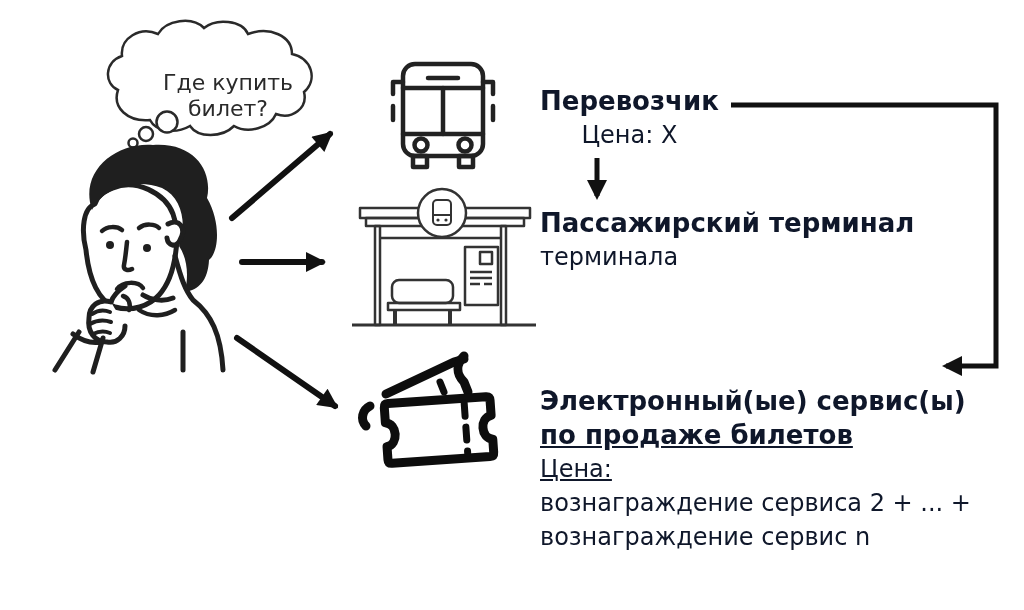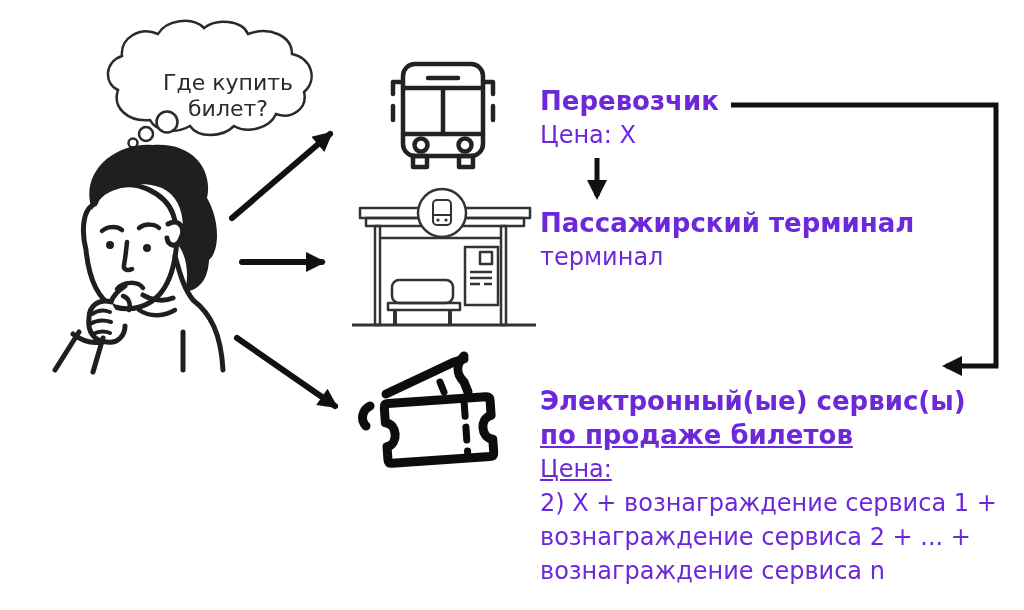--- a/index.html
+++ b/index.html
@@ -1,19 +1,19 @@
 <!DOCTYPE html>
 <html><head>
 <meta charset="utf-8">
 <style>
   html,body{margin:0;padding:0;}
   body{font-family:"DejaVu Sans","Liberation Sans",sans-serif;background:#fff;}
   .stage{position:relative;width:1024px;height:584px;background:#fff;overflow:hidden;}
   .art{position:absolute;left:0;top:0;}
-  .txt{position:absolute;color:#6d28d9;font-size:24px;line-height:34px;white-space:nowrap;}
+  .txt{position:absolute;color:#0f172a;font-size:24px;line-height:34px;white-space:nowrap;}
   .bold{font-weight:700;font-size:26px;}
   .bubble-text{position:absolute;left:130px;top:70px;width:196px;text-align:center;
     font-size:22px;color:#2a2a2a;line-height:26px;}
   .block{position:absolute;left:540px;}
 </style>
 </head>
 <body>
 
 <div class="stage">
 
@@ -124,30 +124,29 @@
 
     <line x1="597" y1="158" x2="597" y2="196" stroke="#111" stroke-width="5" marker-end="url(#ah)"></line>
 
     <polyline points="731,105 996,105 996,366 946,366" fill="none" stroke="#111" stroke-width="5" stroke-linejoin="miter" marker-end="url(#ah)"></polyline>
   </svg>
 
   <div class="bubble-text">Где купить билет?</div>
 
   <div class="block" style="top:84px;">
     <div class="txt bold" style="position:static;">Перевозчик</div>
-    <div class="txt" style="position:static;">Цена: X</div>
+    <div class="txt" style="position:static;text-align:center;">Цена: X</div>
   </div>
 
   <div class="block" style="top:206px;">
     <div class="txt bold" style="position:static;">Пассажирский терминал</div>
-    <div class="txt" style="position:static;">терминал</div>
+    <div class="txt" style="position:static;">терминала</div>
   </div>
 
   <div class="block" style="top:348px;margin-top:36px;">
     <div class="txt bold" style="position:static;">Электронный(ые) сервис(ы)</div>
     <div class="txt bold" style="position:static;text-decoration:underline;">по продаже билетов</div>
     <div class="txt" style="position:static;text-decoration:underline;">Цена:</div>
-    <div class="txt" style="position:static;">2) X + вознаграждение сервиса 1 +</div>
     <div class="txt" style="position:static;">вознаграждение сервиса 2 + ... +</div>
-    <div class="txt" style="position:static;">вознаграждение сервиса n</div>
+    <div class="txt" style="position:static;">вознаграждение сервис n</div>
   </div>
 
 </div>
 
 </body></html>

